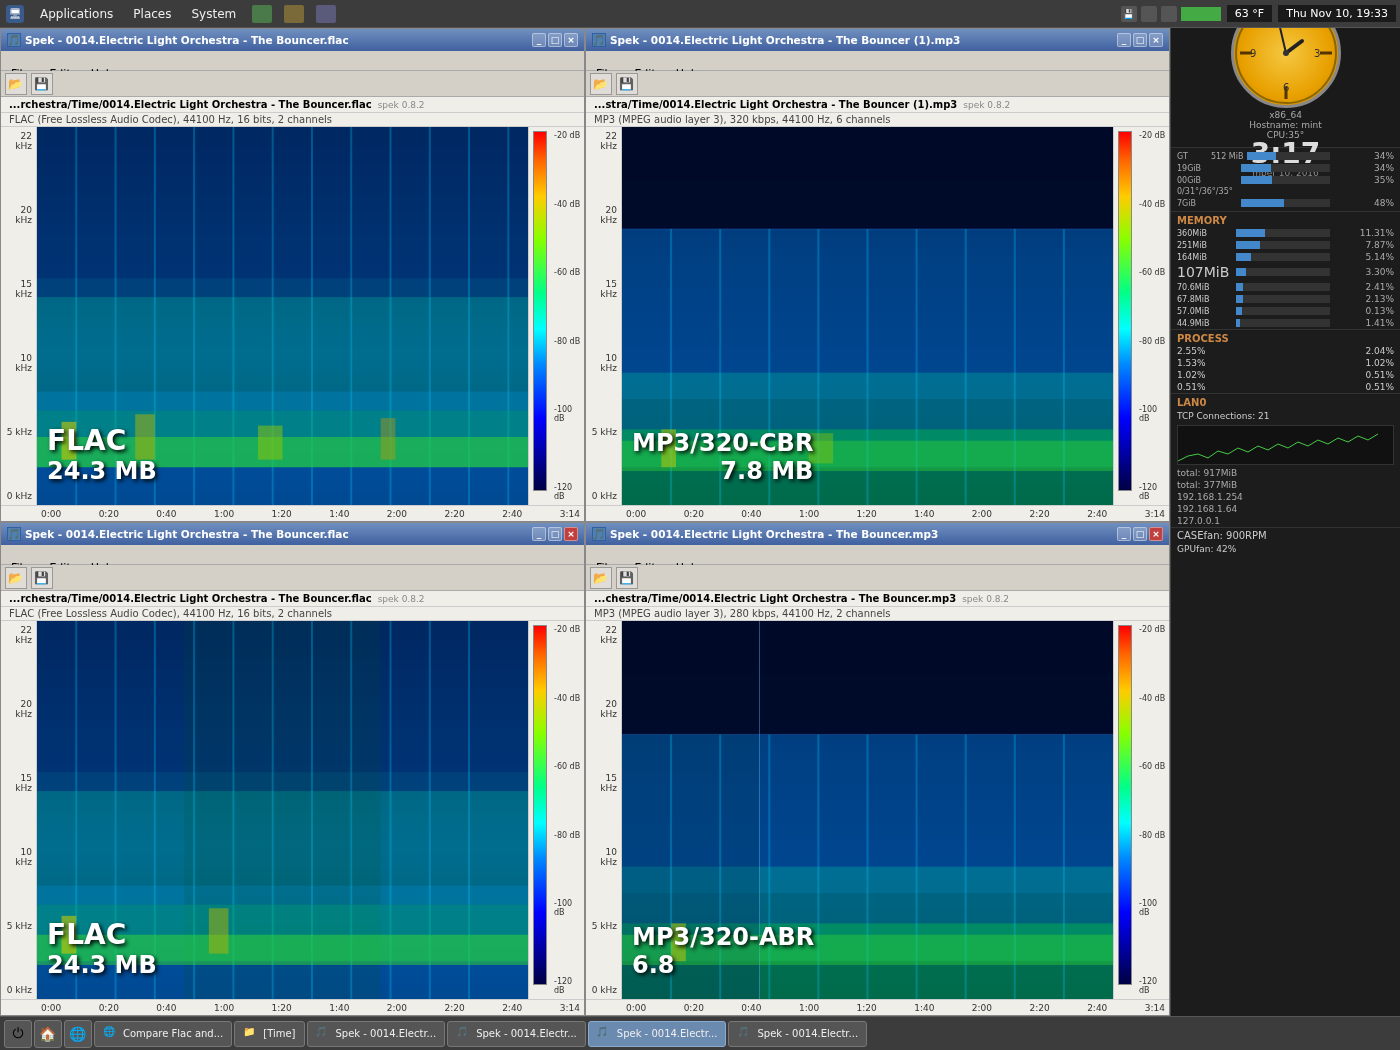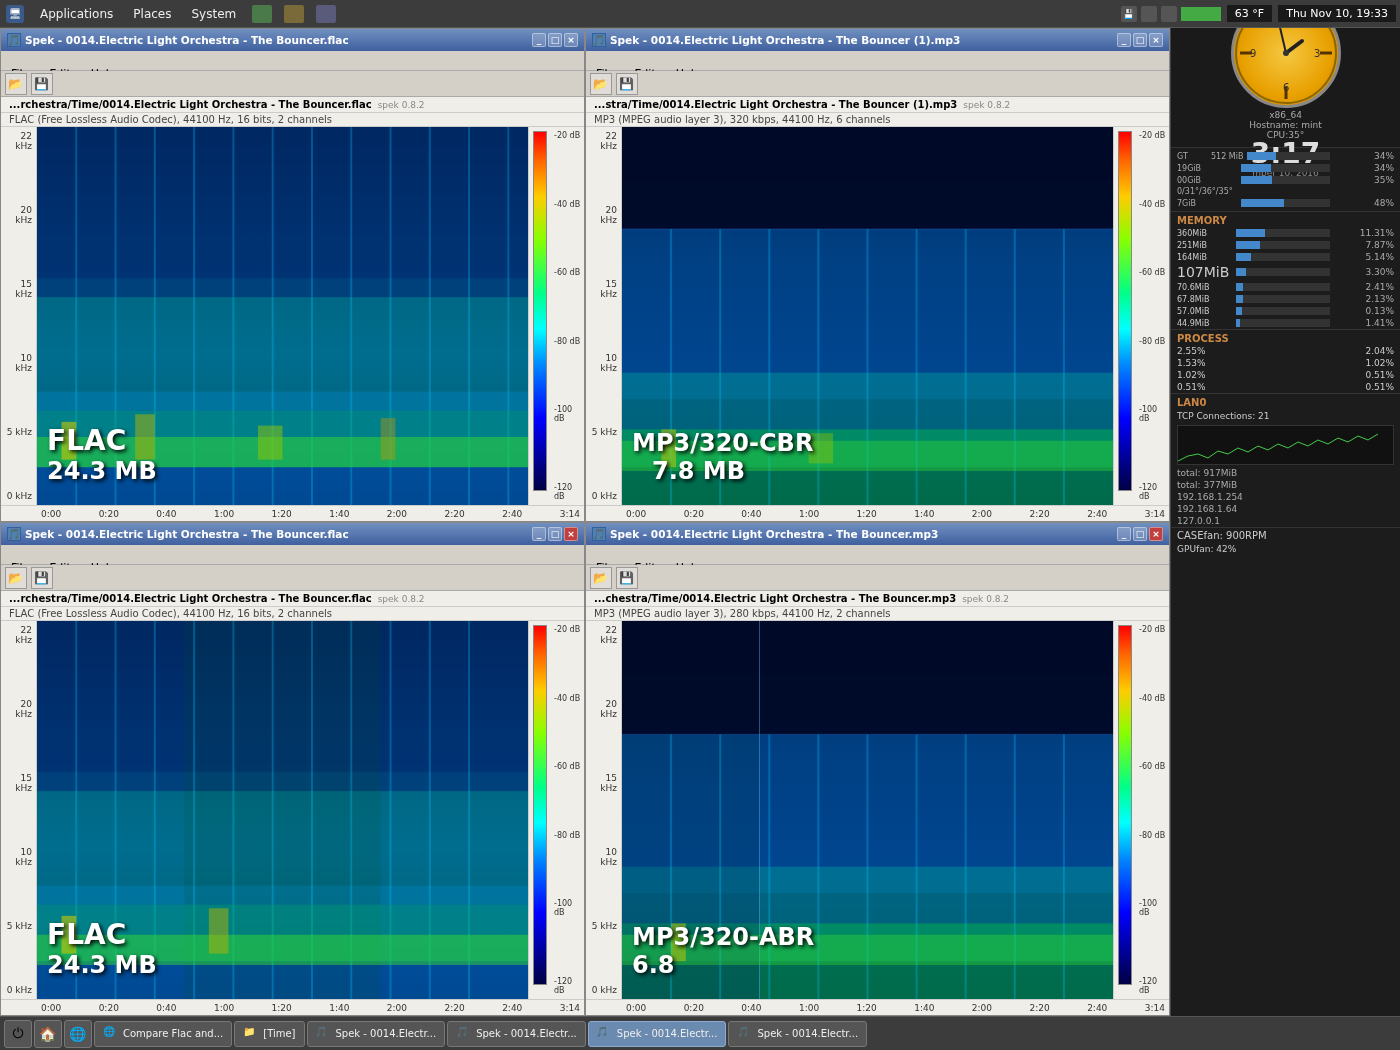--- a/index.html
+++ b/index.html
@@ -590,21 +590,21 @@
       <div class="spek-info-bar">MP3 (MPEG audio layer 3), 320 kbps, 44100 Hz, 6 channels</div>
       <div class="spectrogram-area">
         <div class="freq-axis">
           <span class="freq-label">22 kHz</span>
           <span class="freq-label">20 kHz</span>
           <span class="freq-label">15 kHz</span>
           <span class="freq-label">10 kHz</span>
           <span class="freq-label">5 kHz</span>
           <span class="freq-label">0 kHz</span>
         </div>
-        <div class="spectrogram-canvas" style="position:relative;">
+        <div class="spectrogram-canvas" style="position:relative;text-align:right;">
           <svg width="100%" height="100%" xmlns="http://www.w3.org/2000/svg">
             <defs>
               <linearGradient id="spec2bg" x1="0" y1="0" x2="0" y2="1">
                 <stop offset="0%" stop-color="#000820"></stop>
                 <stop offset="35%" stop-color="#002858"></stop>
                 <stop offset="65%" stop-color="#003878"></stop>
                 <stop offset="100%" stop-color="#002244"></stop>
               </linearGradient>
             </defs>
             <rect width="100%" height="100%" fill="url(#spec2bg)"></rect>

